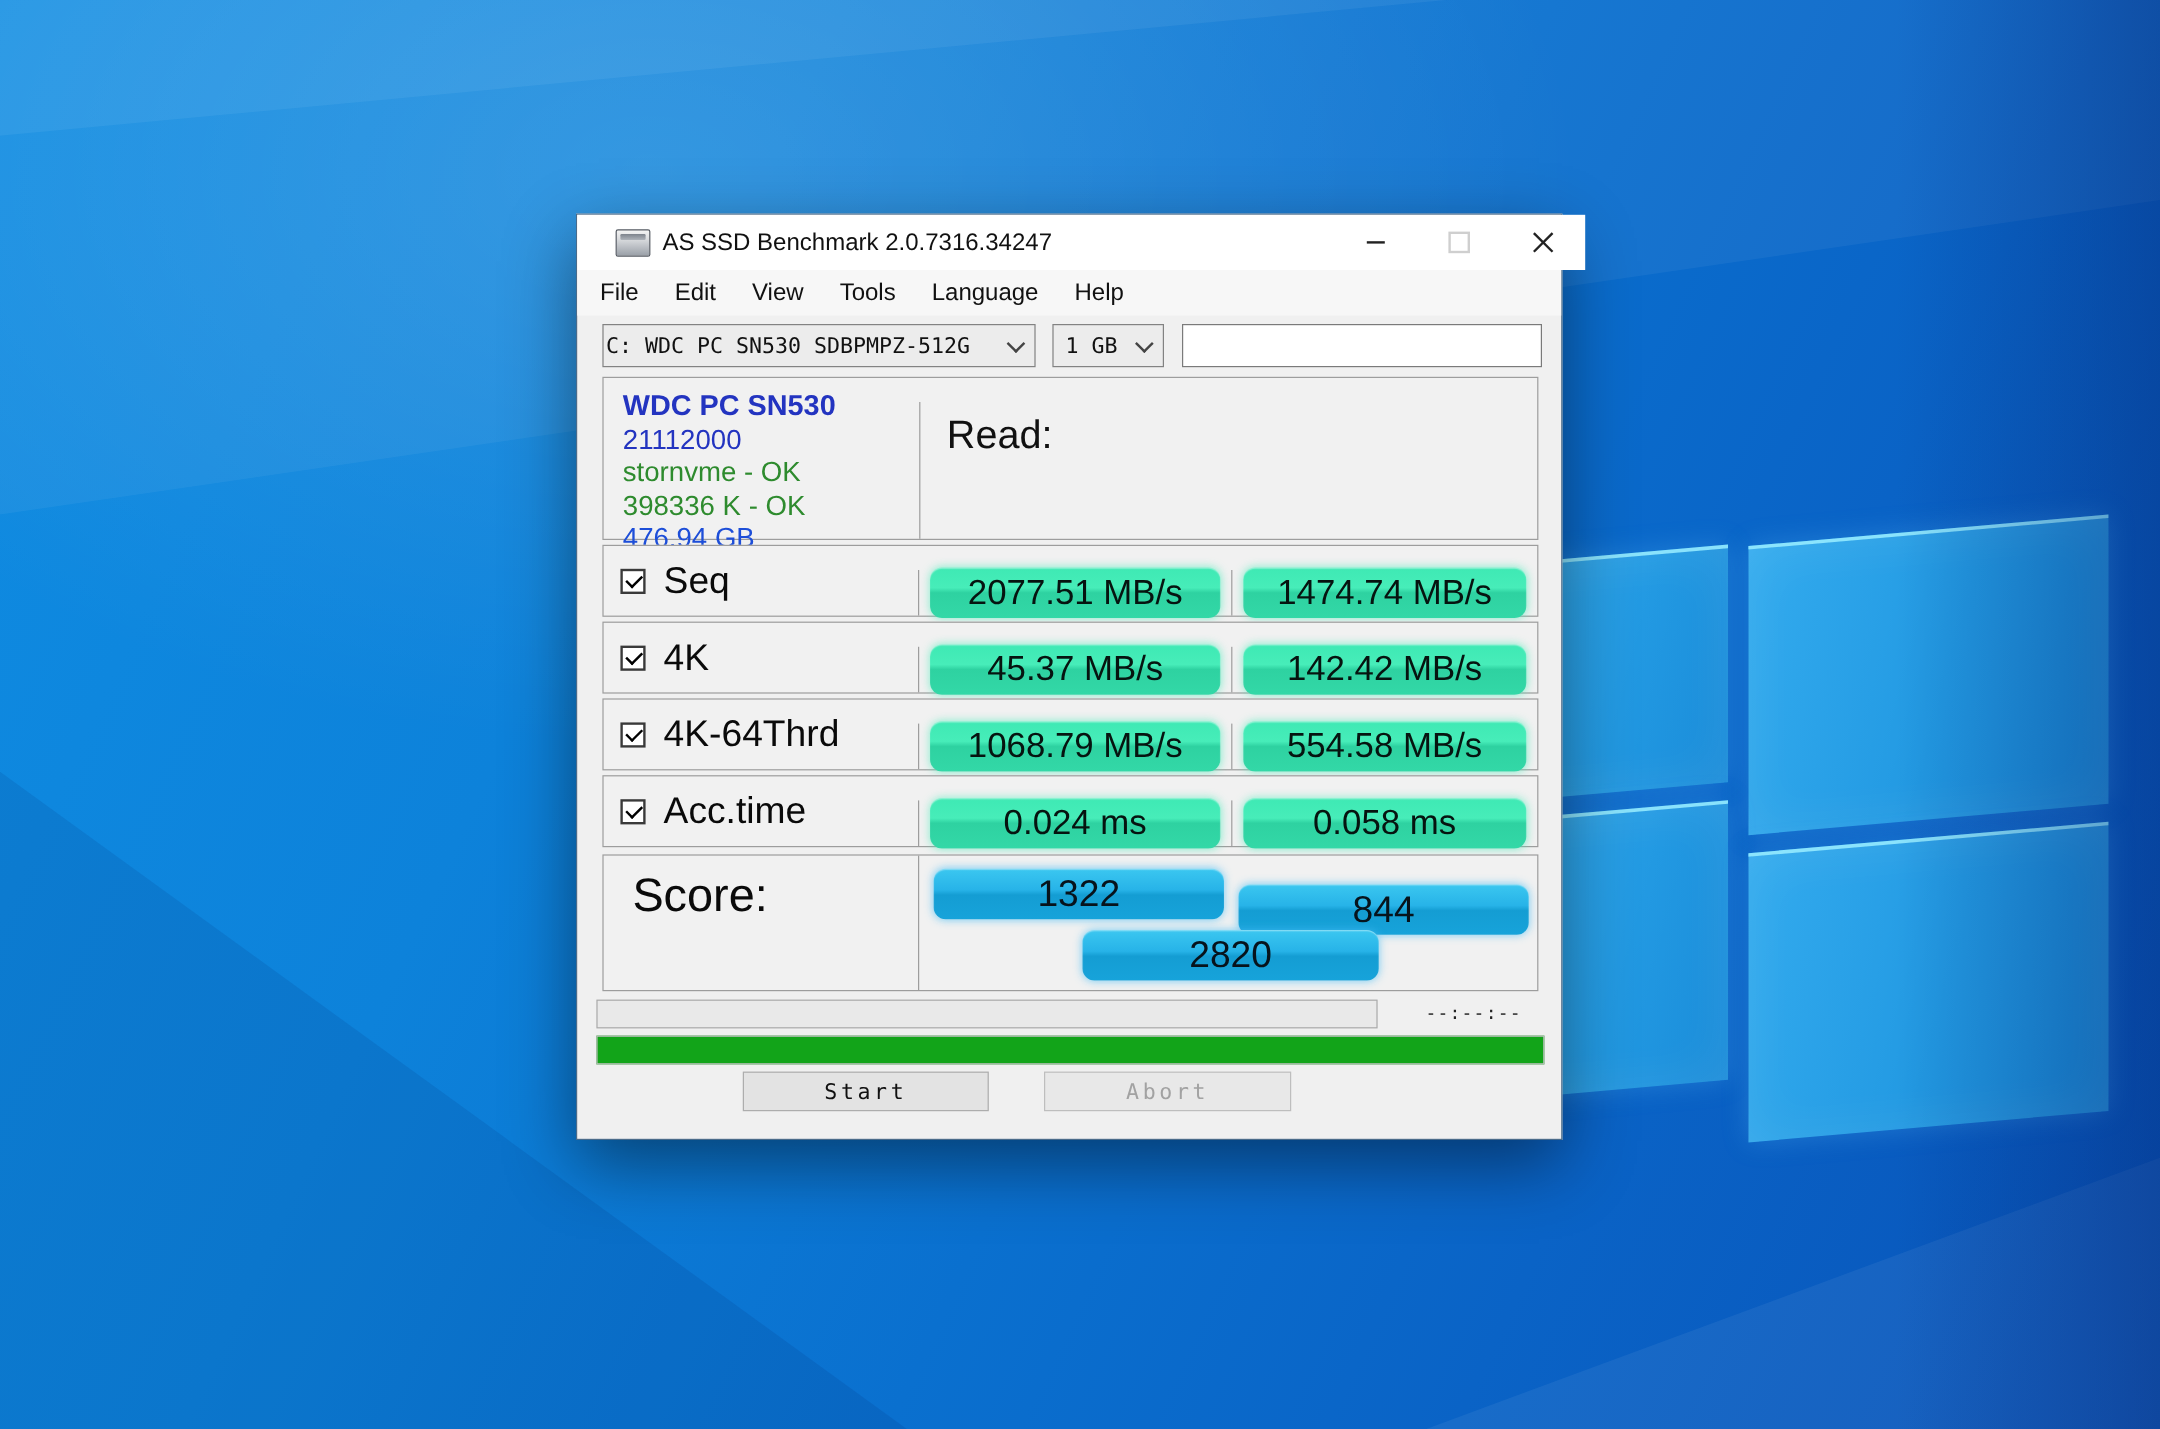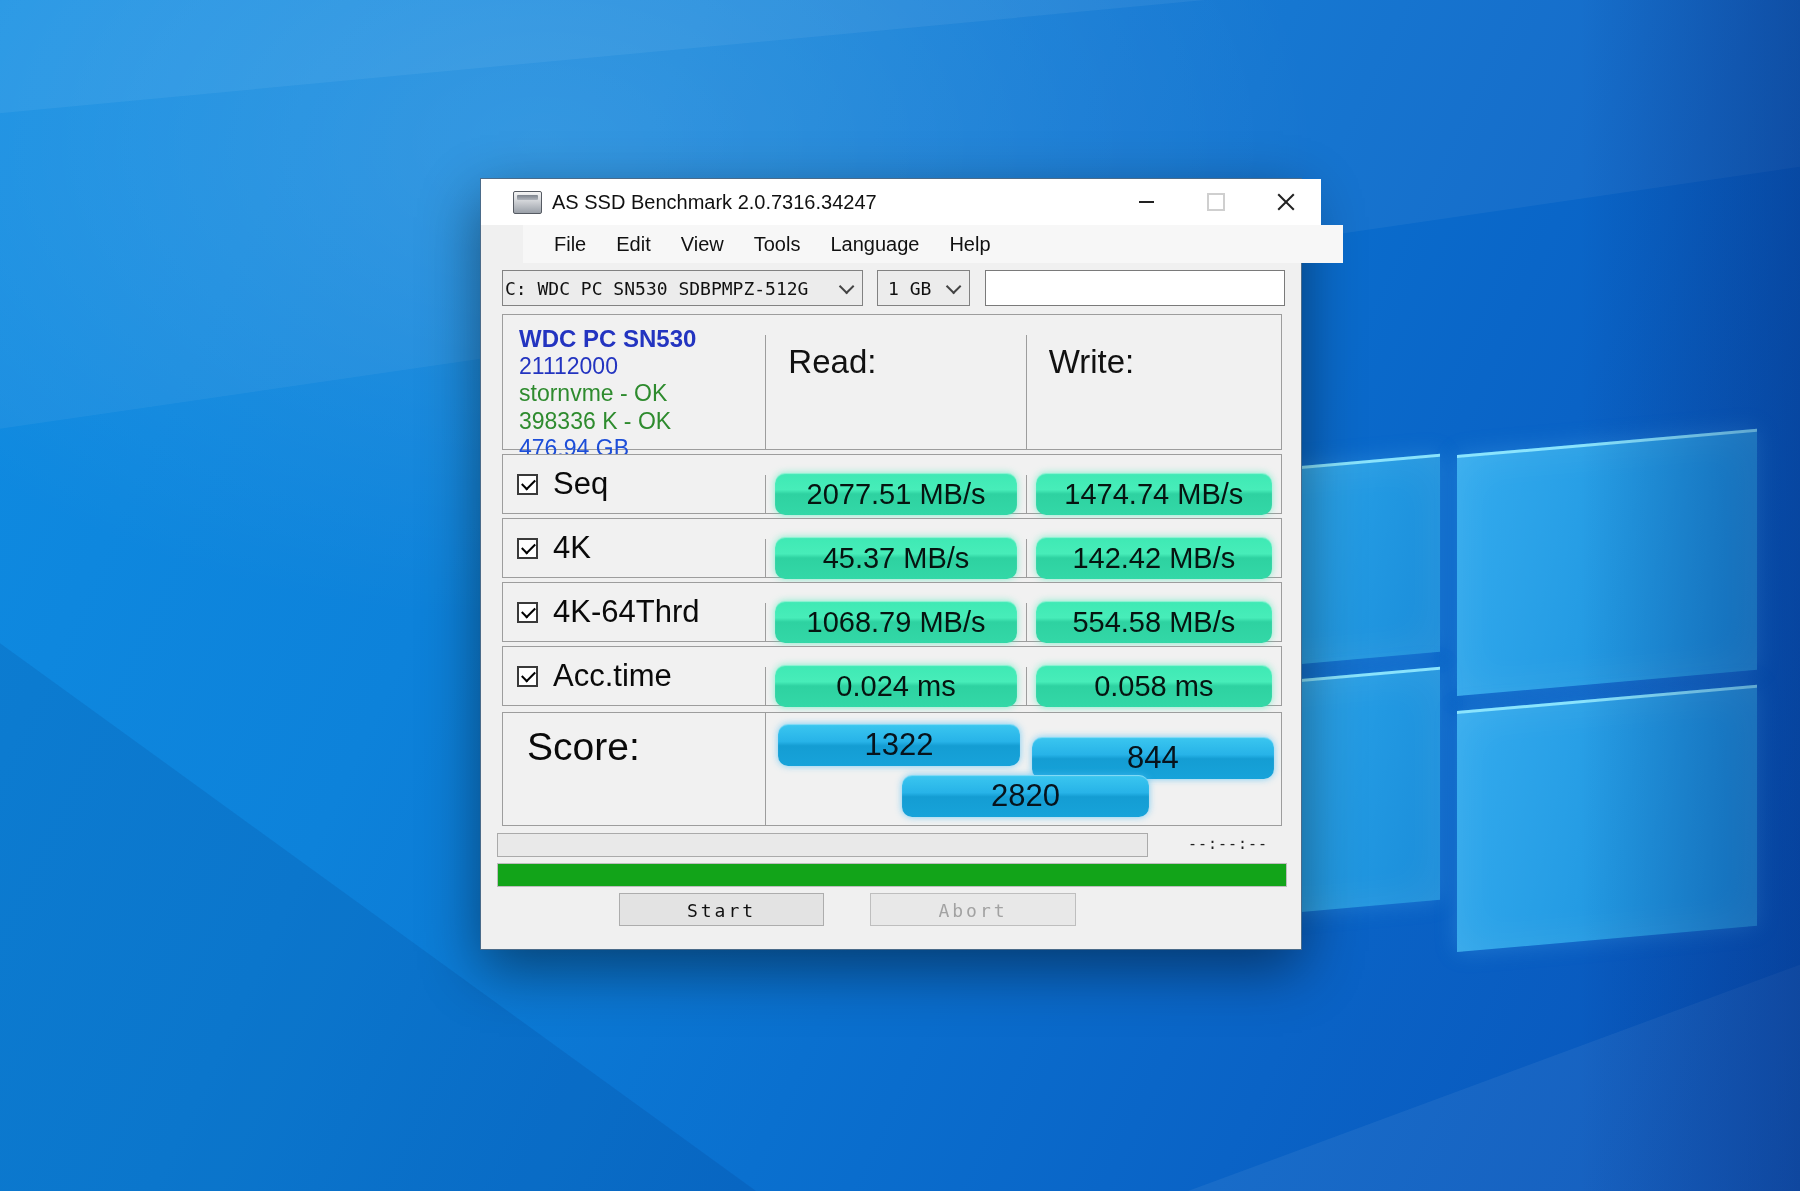--- a/index.html
+++ b/index.html
@@ -45,21 +45,21 @@
   .wc{width:70px;height:100%;display:flex;align-items:center;justify-content:center;}
   .glyph-min{width:15px;height:2px;background:#222;}
   .glyph-max{width:14px;height:14px;border:2px solid #cfcfcf;}
   .glyph-close{position:relative;width:18px;height:18px;}
   .glyph-close::before,.glyph-close::after{content:"";position:absolute;left:-2px;top:8px;
     width:22px;height:2px;background:#222;}
   .glyph-close::before{transform:rotate(45deg);}
   .glyph-close::after{transform:rotate(-45deg);}
 
   .menubar{position:absolute;left:0;top:46px;width:100%;height:38px;background:#f7f7f7;
-    display:flex;align-items:center;padding-left:16px;box-sizing:border-box;margin-left:42px;}
+    display:flex;align-items:center;padding-left:4px;box-sizing:border-box;}
   .menu-item{font-size:20px;color:#111;padding:4px 15px;cursor:default;}
 
   
   .combo{position:absolute;height:36px;background:#ececec;border:1px solid #828282;
     box-sizing:border-box;display:flex;align-items:center;
     font-family:"DejaVu Sans Mono",monospace;font-size:18px;color:#111;}
   .combo-drive{left:21px;top:91px;width:361px;padding-left:2px;}
   .combo-size{left:396px;top:91px;width:93px;padding-left:10px;}
   .chev{margin-left:auto;margin-right:12px;width:9px;height:9px;
     border-right:2px solid #444;border-bottom:2px solid #444;
@@ -179,23 +179,20 @@
     <div class="c1 info-cell">
       <div class="info-model" style="color:#2334c0">WDC PC SN530</div>
       <div class="info-line" style="color:#2334c0">21112000</div>
       <div class="info-line" style="color:#2e8b2e">stornvme - OK</div>
       <div class="info-line" style="color:#2e8b2e">398336 K - OK</div>
       <div class="info-line" style="color:#1d4ed8">476.94 GB</div>
     </div>
     <div class="c2">
       <div class="hdr">Read:</div>
     </div>
-    <div class="c3">
-      <div class="hdr">Write:</div>
-    </div>
   </div>
 
   <div class="box box-row" style="top:275px">
     <div class="c1 row-label">
       <span class="checkbox">
           <span class="check"></span>
         </span>
       <span class="lbl">Seq</span>
     </div>
     <div class="c2">

